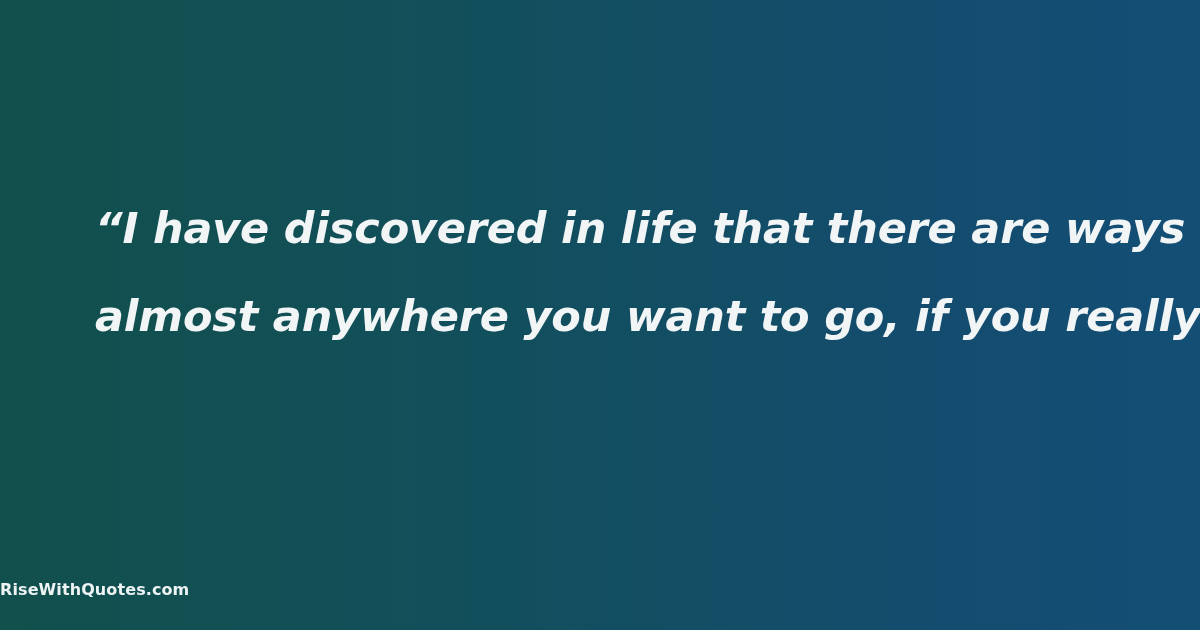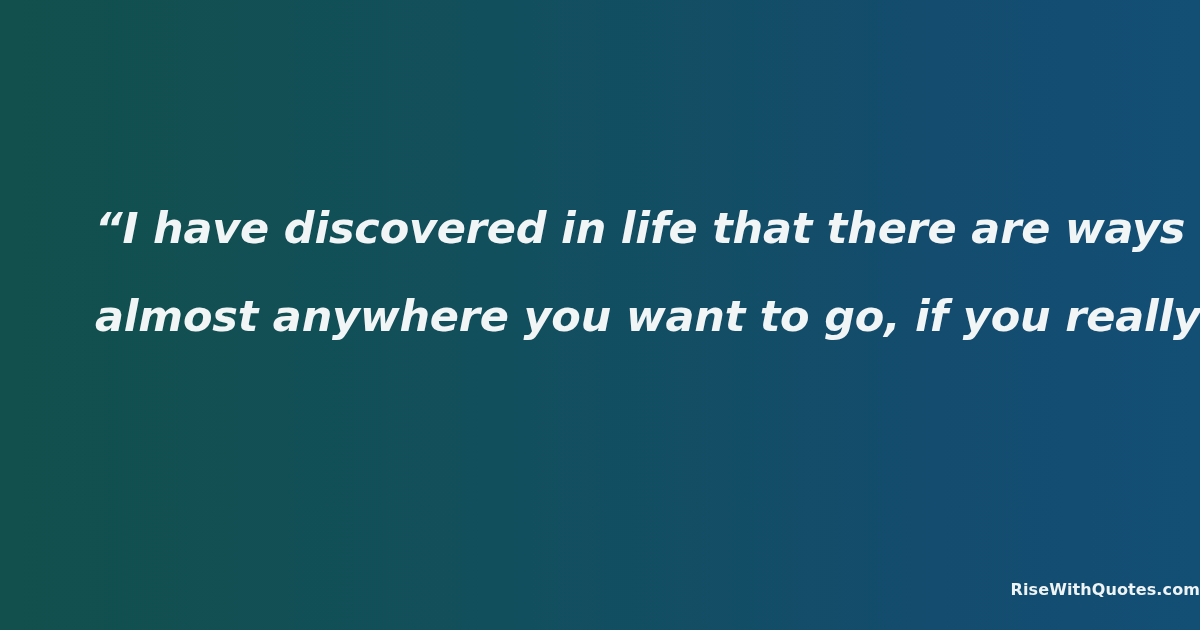--- a/index.html
+++ b/index.html
@@ -45,21 +45,21 @@
     color: #f2f5f6;
     letter-spacing: -0.2px;
     white-space: nowrap;
   }
 
   #attribution {
     position: absolute;
     left: 0;
     right: 0;
     top: 580px;
-    text-align: right;
+    text-align: left;
     font-family: "DejaVu Sans", sans-serif;
     font-style: normal;
     font-weight: 600;
     font-size: 16px;
     line-height: 20px;
     color: #eef3f4;
     letter-spacing: 0.1px;
   }
 </style>
 </head>

